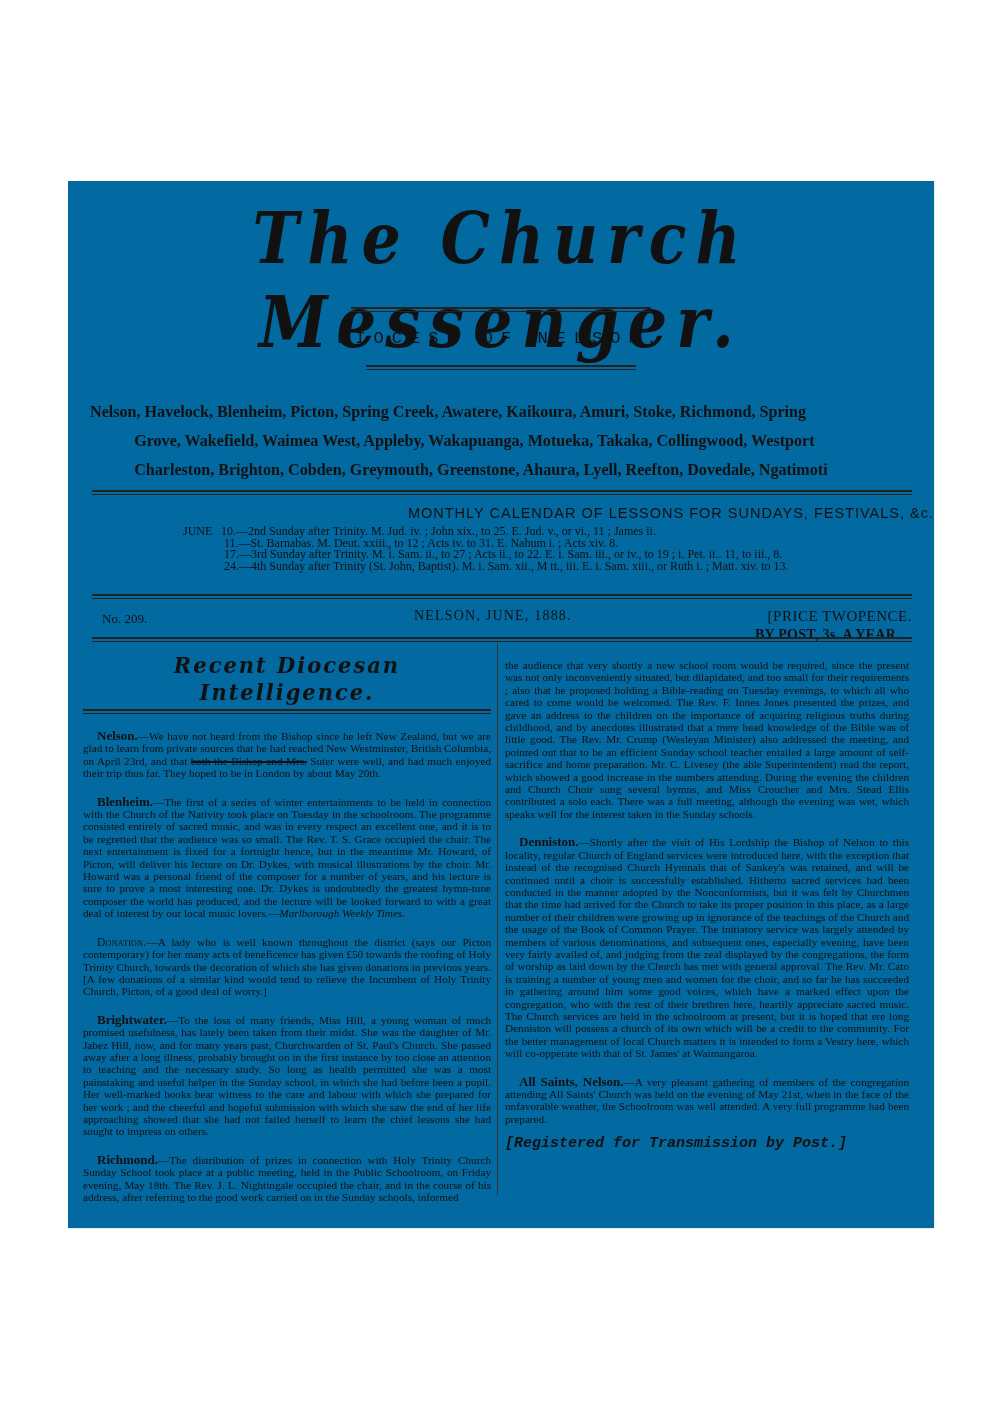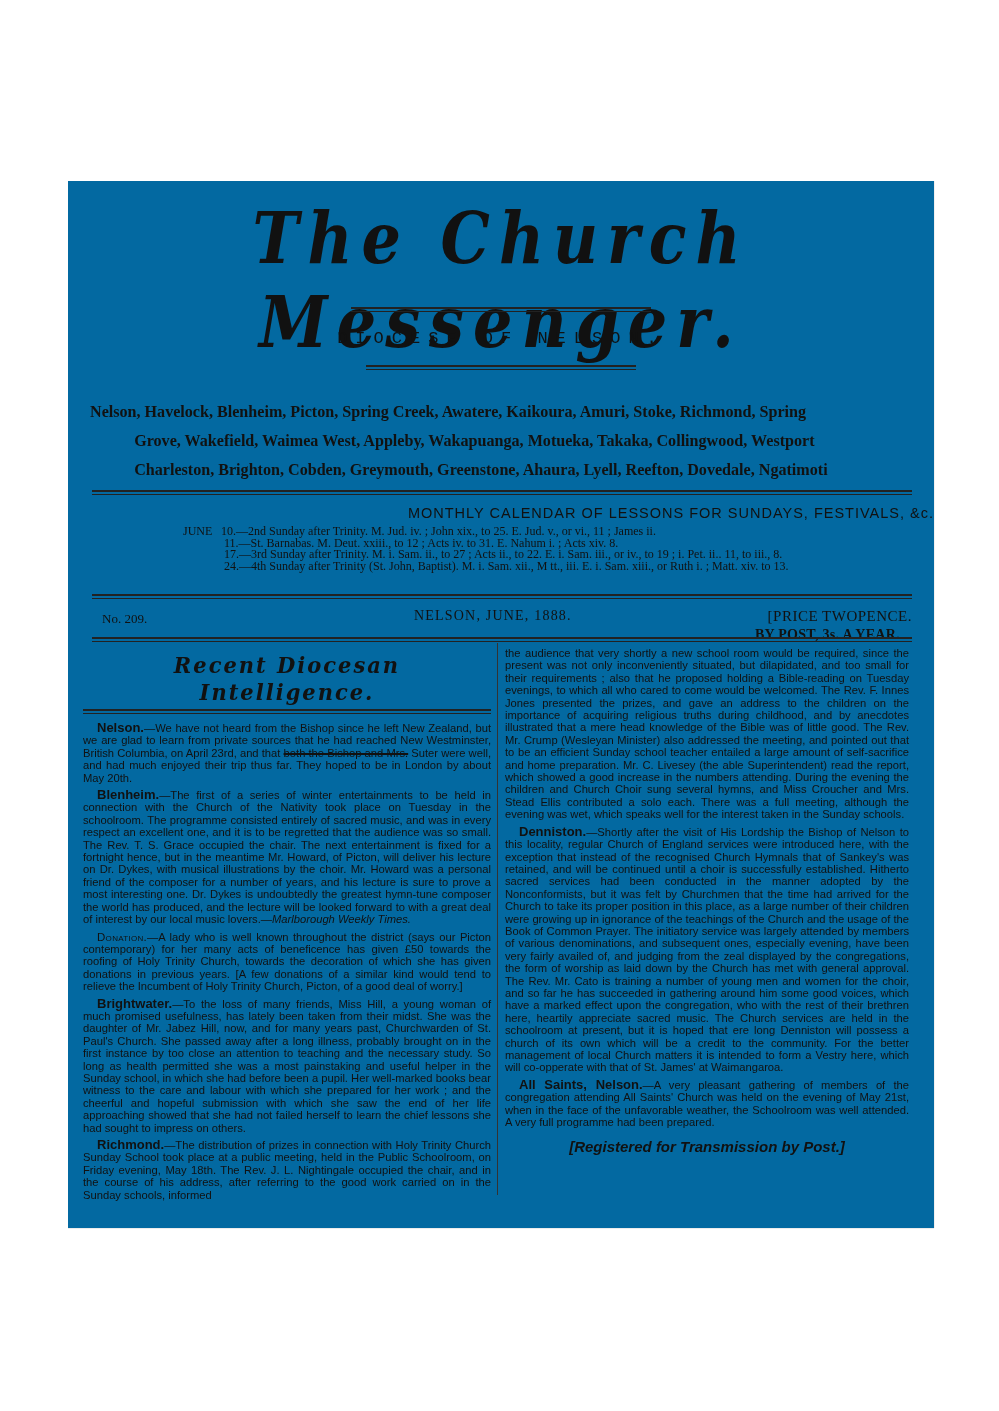--- a/index.html
+++ b/index.html
@@ -40,30 +40,30 @@
     .price { position: absolute; right: 0; top: 3px; font-size: 15px; letter-spacing: 0.5px; text-align: right; }
     .price-sub { position: absolute; right: 12px; top: 22px; font-size: 14px; font-weight: bold; letter-spacing: 0.3px; }
     .col-left { position: absolute; left: 15px; top: 470px; width: 408px; }
     .col-right { position: absolute; left: 437px; top: 462px; width: 404px; }
     .vrule { position: absolute; left: 429px; top: 462px; width: 1px; height: 552px; background: #333; }
     .section-title {
       text-align: center; font-family: "DejaVu Serif", serif; font-style: italic; font-weight: bold;
       font-size: 21px; letter-spacing: 2px; margin: 2px 0 6px 0; transform: scaleY(1.1);
     }
     .para {
-      font-family: Liberation Sans, sans-serif; font-size: 11.2px; line-height: 12.4px;
-      text-align: justify; margin: 4px 0 5px 0; text-indent: 14px; hyphens: none;
+      font-family: Liberation Serif, serif; font-size: 11.2px; line-height: 12.4px;
+      text-align: justify; margin: 16px 0 5px 0; text-indent: 14px; hyphens: none;
     }
     .para.noind { text-indent: 0; }
     .para .head { font-weight: bold; font-size: 13px; }
     .para .smallcaps { font-variant: small-caps; font-size: 11.5px; letter-spacing: 0.3px; }
     .para .strike { text-decoration: line-through; text-decoration-thickness: 2px; }
     .para i { font-style: italic; }
     .registered {
-      text-align: center; font-family: Liberation Sans, sans-serif; font-style: italic; font-weight: bold;
+      text-align: left; font-family: Liberation Mono, monospace; font-style: italic; font-weight: bold;
       font-size: 15px; margin-top: 10px;
     }
   </style>
 </head>
 <body>
 
 <div class="page">
 
   <div class="masthead">The Church Messenger.</div>
 

